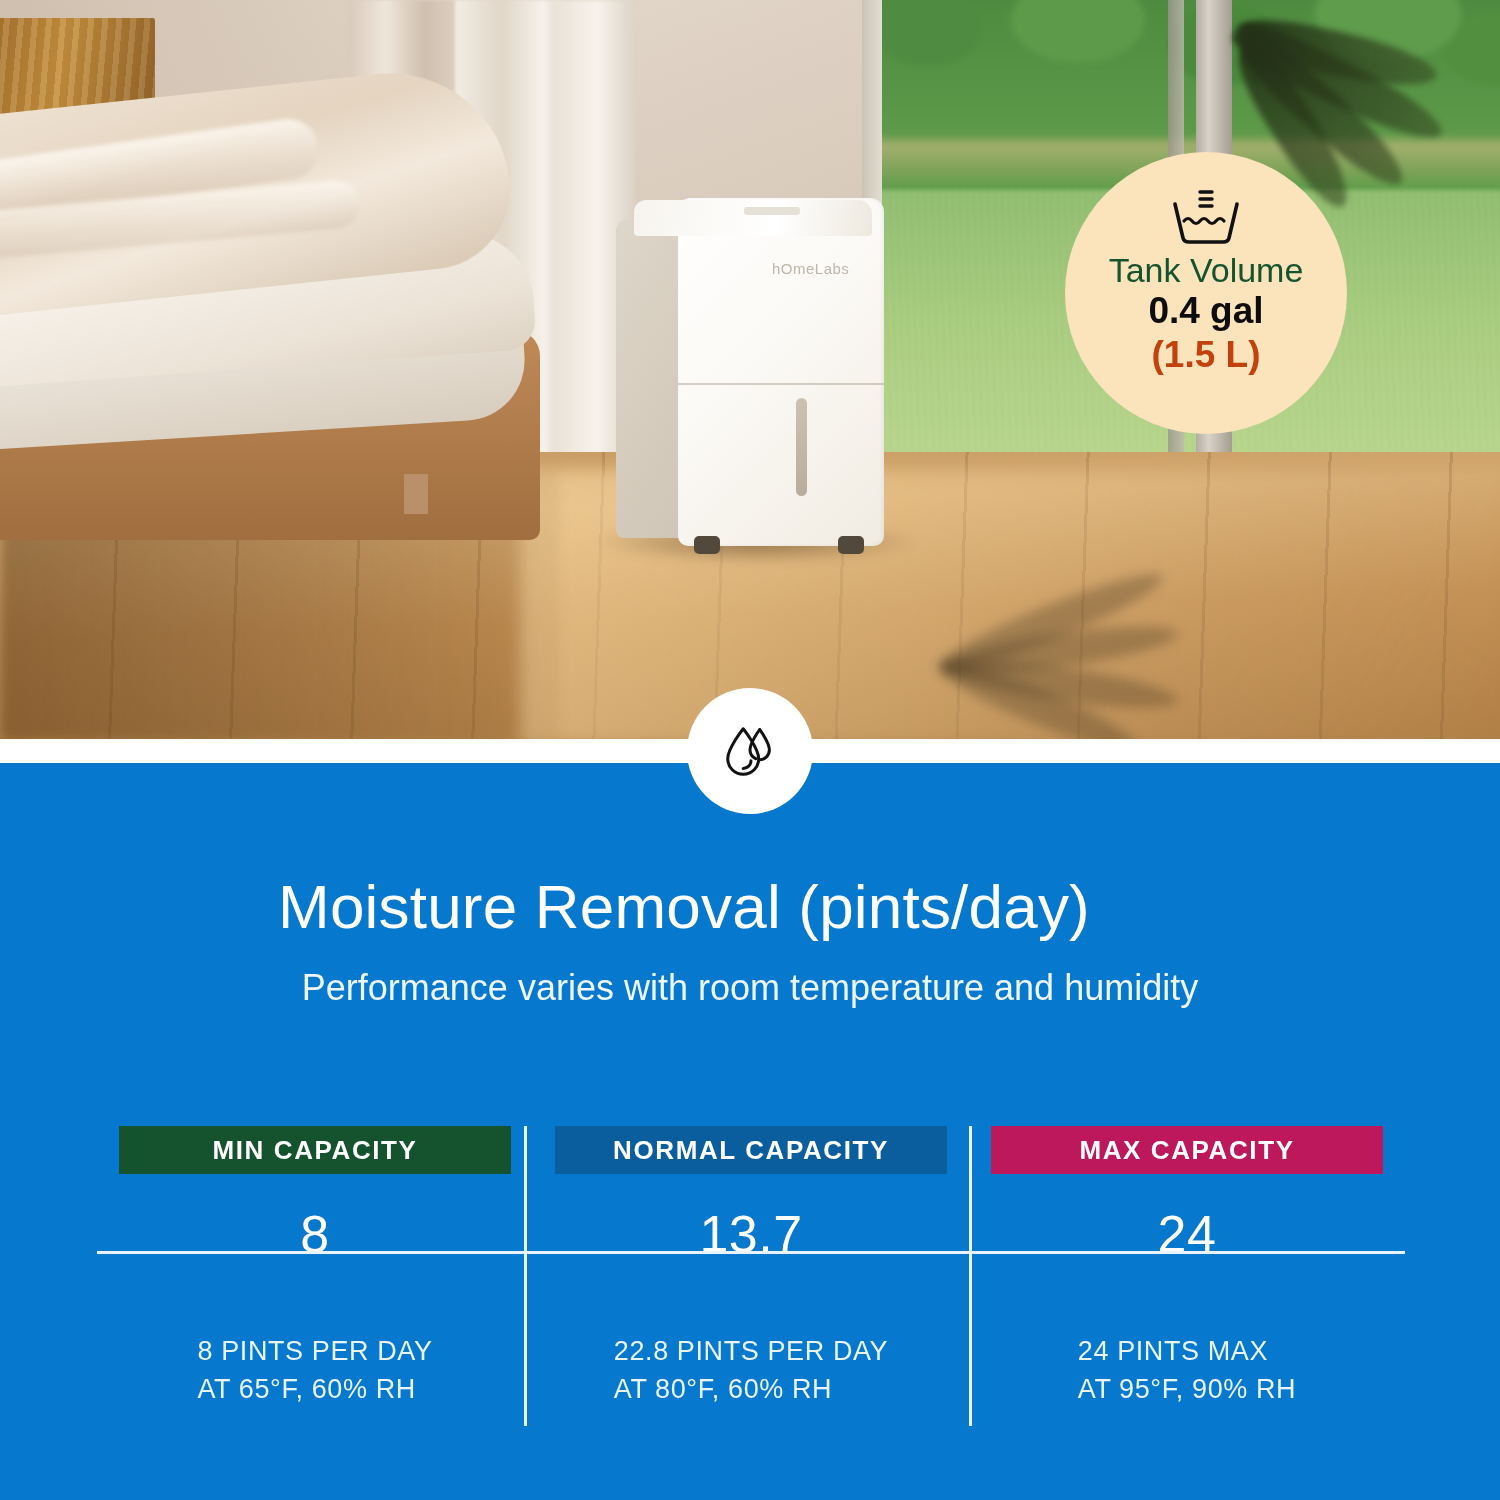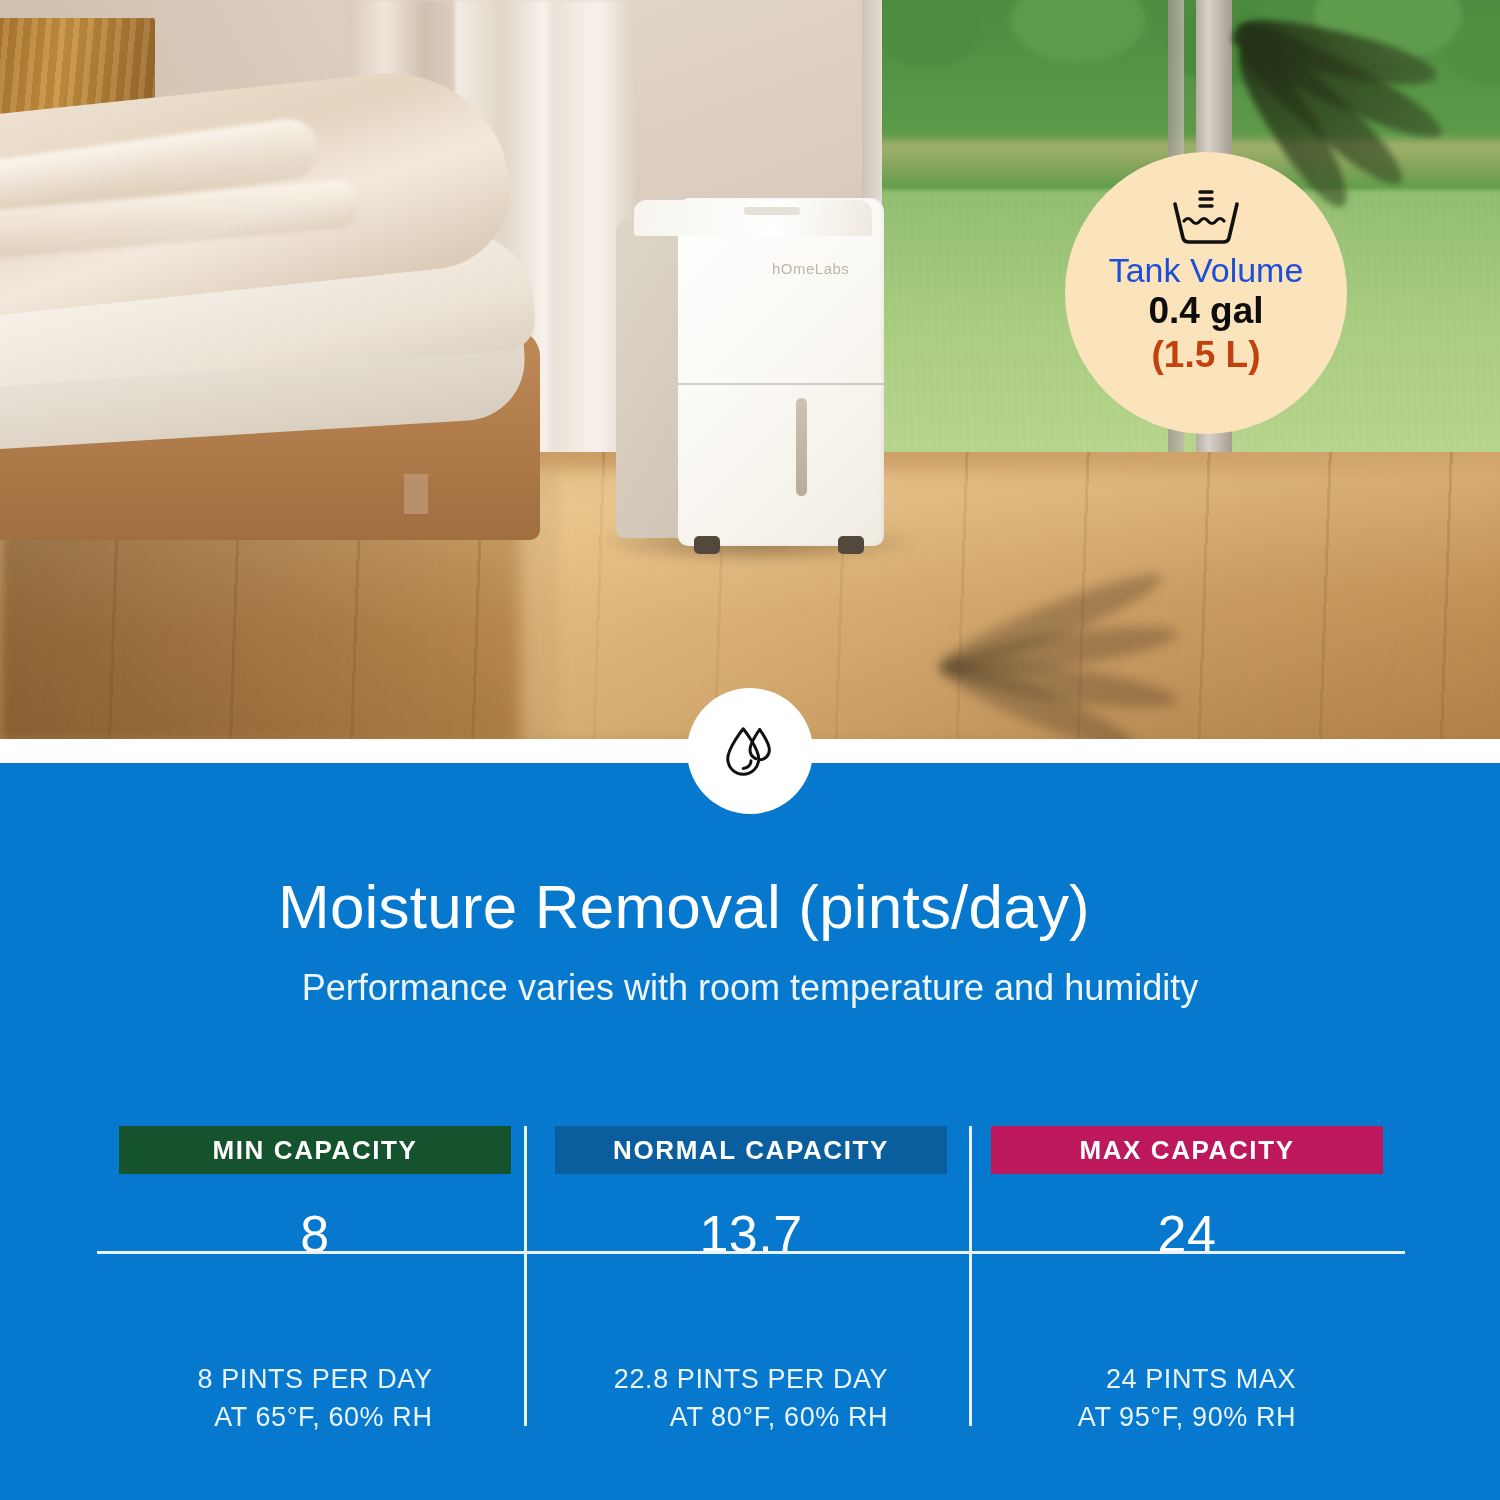--- a/index.html
+++ b/index.html
@@ -360,21 +360,21 @@
     justify-content: flex-start;
     padding-top: 36px;
     text-align: center;
   }
   .tank-icon {
     width: 74px; height: 58px;
     margin-bottom: 6px;
   }
   .tank-label {
     font-size: 34px;
-    color: #1d4ed8;
+    color: #14532d;
     line-height: 1.1;
     font-weight: 400;
   }
   .tank-value {
     font-size: 37px;
     font-weight: bold;
     color: #0d0d0d;
     line-height: 1.18;
   }
   .tank-metric {
@@ -460,25 +460,25 @@
     letter-spacing: 1.6px;
   }
   .cap-value {
     margin-top: 30px;
     color: #ffffff;
     font-size: 52px;
     font-weight: 300;
     letter-spacing: 0.5px;
   }
   .cap-caption {
-    margin-top: 96px;
+    margin-top: 68px;
     color: #eaf4fc;
     font-size: 27px;
     line-height: 1.42;
-    text-align: right;
+    text-align: left;
     letter-spacing: 0.6px;
   }
   .hrule {
     position: absolute;
     left: 0; top: 125px;
     width: 1308px;
     height: 3px;
     background: #e8f3fd;
   }
   .vrule {

